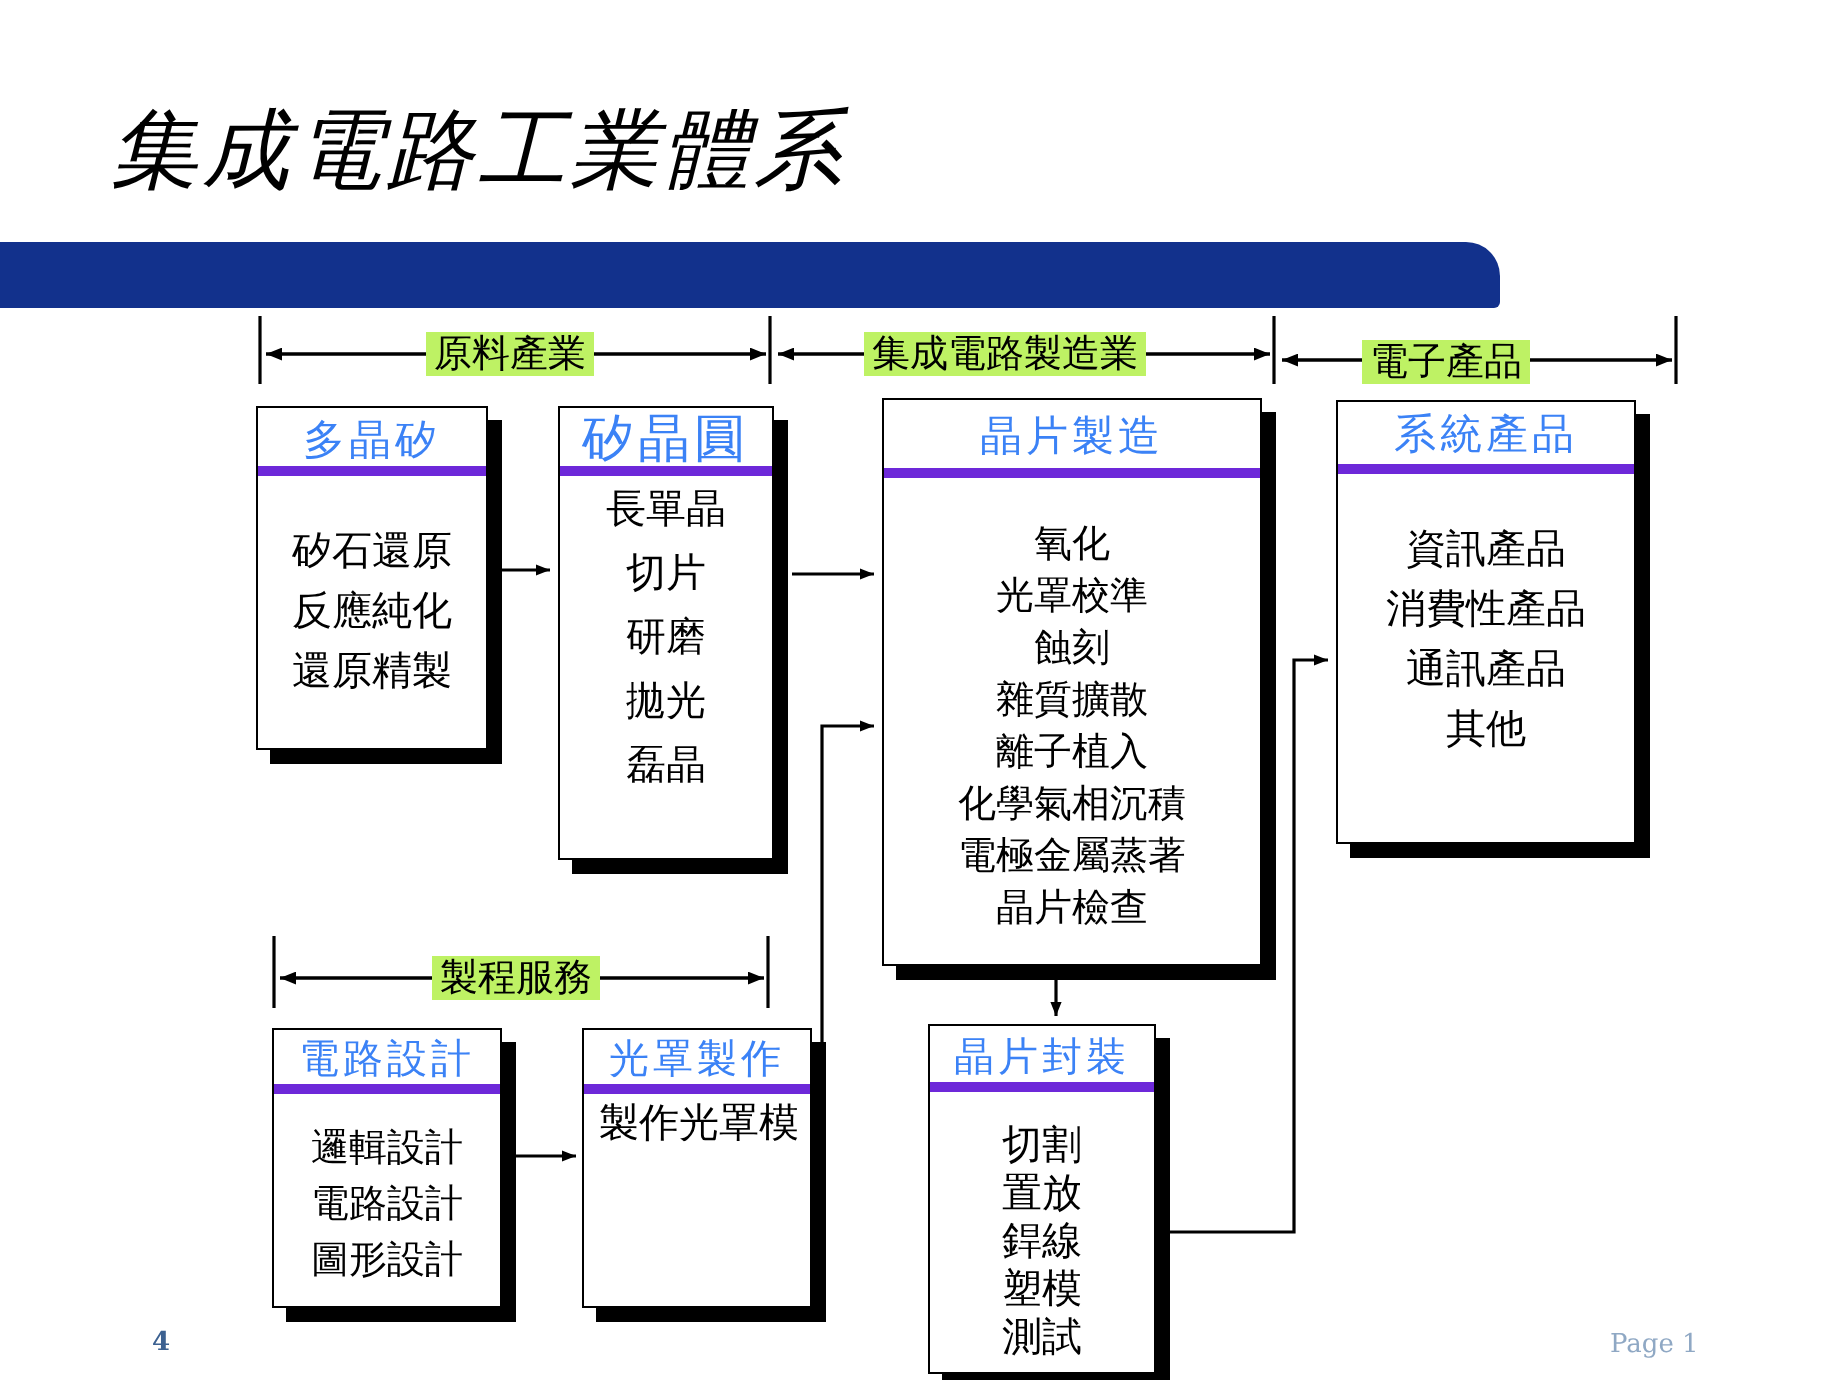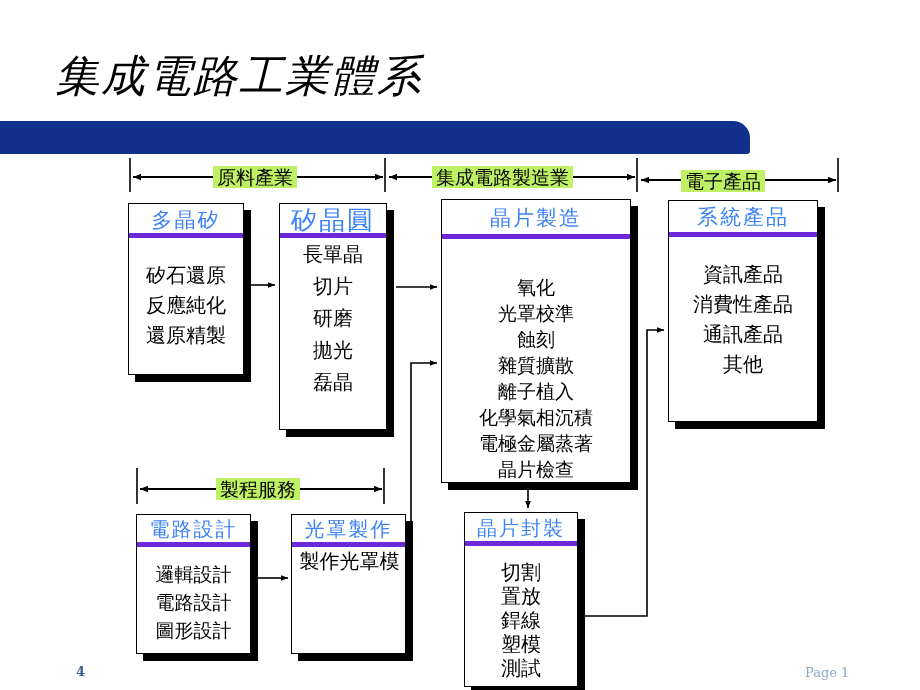--- a/index.html
+++ b/index.html
@@ -108,21 +108,21 @@
   #node-poly      { left: 128px; top: 203px; width: 116px; height: 172px; }
   #node-poly .node-title { font-size: 21px; line-height: 32px; height: 34px; }
   #node-poly .node-body  { font-size: 20px; line-height: 30px; padding-top: 22px; }
 
   #node-wafer     { left: 279px; top: 203px; width: 108px; height: 227px; }
   #node-wafer .node-title { font-size: 26px; line-height: 32px; height: 34px; }
   #node-wafer .node-body  { font-size: 20px; line-height: 32px; }
 
   #node-fab       { left: 441px; top: 199px; width: 190px; height: 284px; }
   #node-fab .node-title { font-size: 21px; line-height: 36px; height: 39px; }
-  #node-fab .node-body  { font-size: 19px; line-height: 26px; padding-top: 36px; font-family: Liberation Serif, serif; }
+  #node-fab .node-body  { font-size: 19px; line-height: 26px; padding-top: 20px; }
 
   #node-system    { left: 668px; top: 200px; width: 150px; height: 222px; }
   #node-system .node-title { font-size: 21px; line-height: 33px; height: 36px; }
   #node-system .node-body  { font-size: 20px; line-height: 30px; padding-top: 22px; }
 
   #node-design    { left: 136px; top: 514px; width: 115px; height: 140px; }
   #node-design .node-title { font-size: 20px; line-height: 29px; height: 32px; }
   #node-design .node-body  { font-size: 19px; line-height: 28px; padding-top: 13px; }
 
   #node-mask      { left: 291px; top: 514px; width: 115px; height: 140px; }

